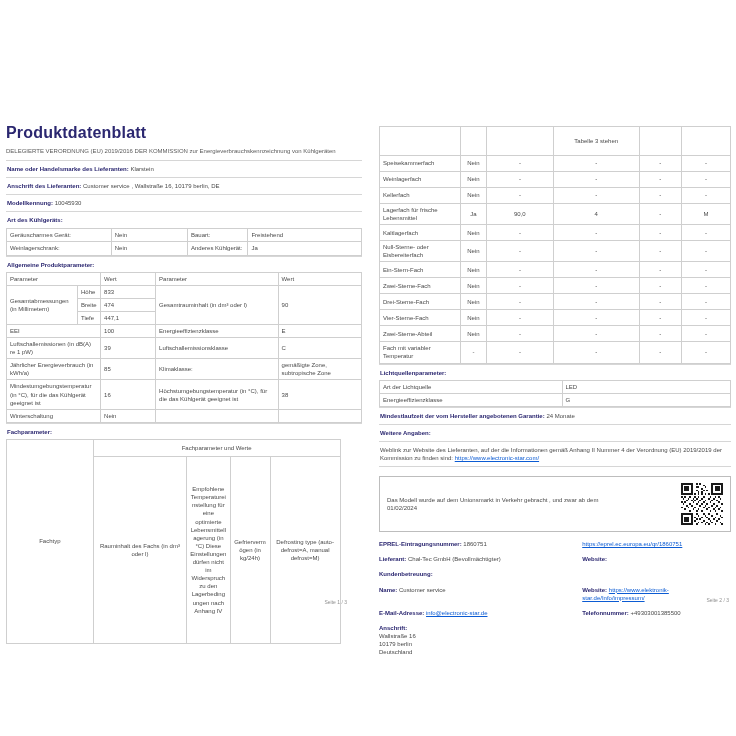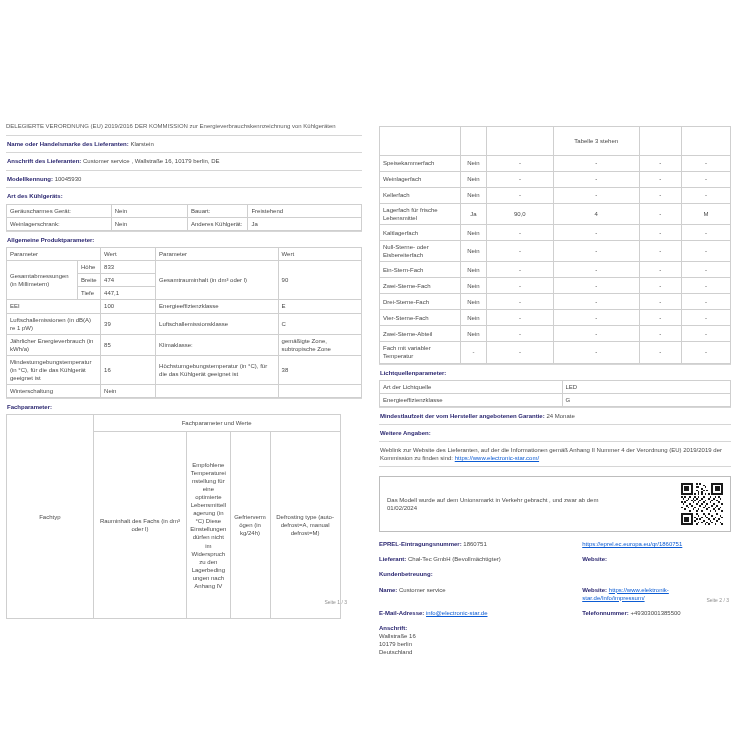--- a/index.html
+++ b/index.html
@@ -52,20 +52,21 @@
   .addr-line{color:#4a4a4a}
 
   .footer{position:absolute;font-size:5px;color:#8f8f8f}
   #footer-left{right:15px;bottom:2px}
   #footer-right{right:2px;bottom:4px}
 </style>
 </head>
 <body>
 
 <div class="page" id="page-left">
+  <h1 class="title">Produktdatenblatt</h1>
   <p class="subtitle">DELEGIERTE VERORDNUNG (EU) 2019/2016 DER KOMMISSION zur Energieverbrauchskennzeichnung von Kühlgeräten</p>
 
   <div class="info-row">
     <span class="label">Name oder Handelsmarke des Lieferanten:</span>
     <span class="val">Klarstein</span>
   </div>
   <div class="info-row">
     <span class="label">Anschrift des Lieferanten:</span>
     <span class="val">Customer service , Wallstraße 16, 10179 berlin, DE</span>
   </div>

